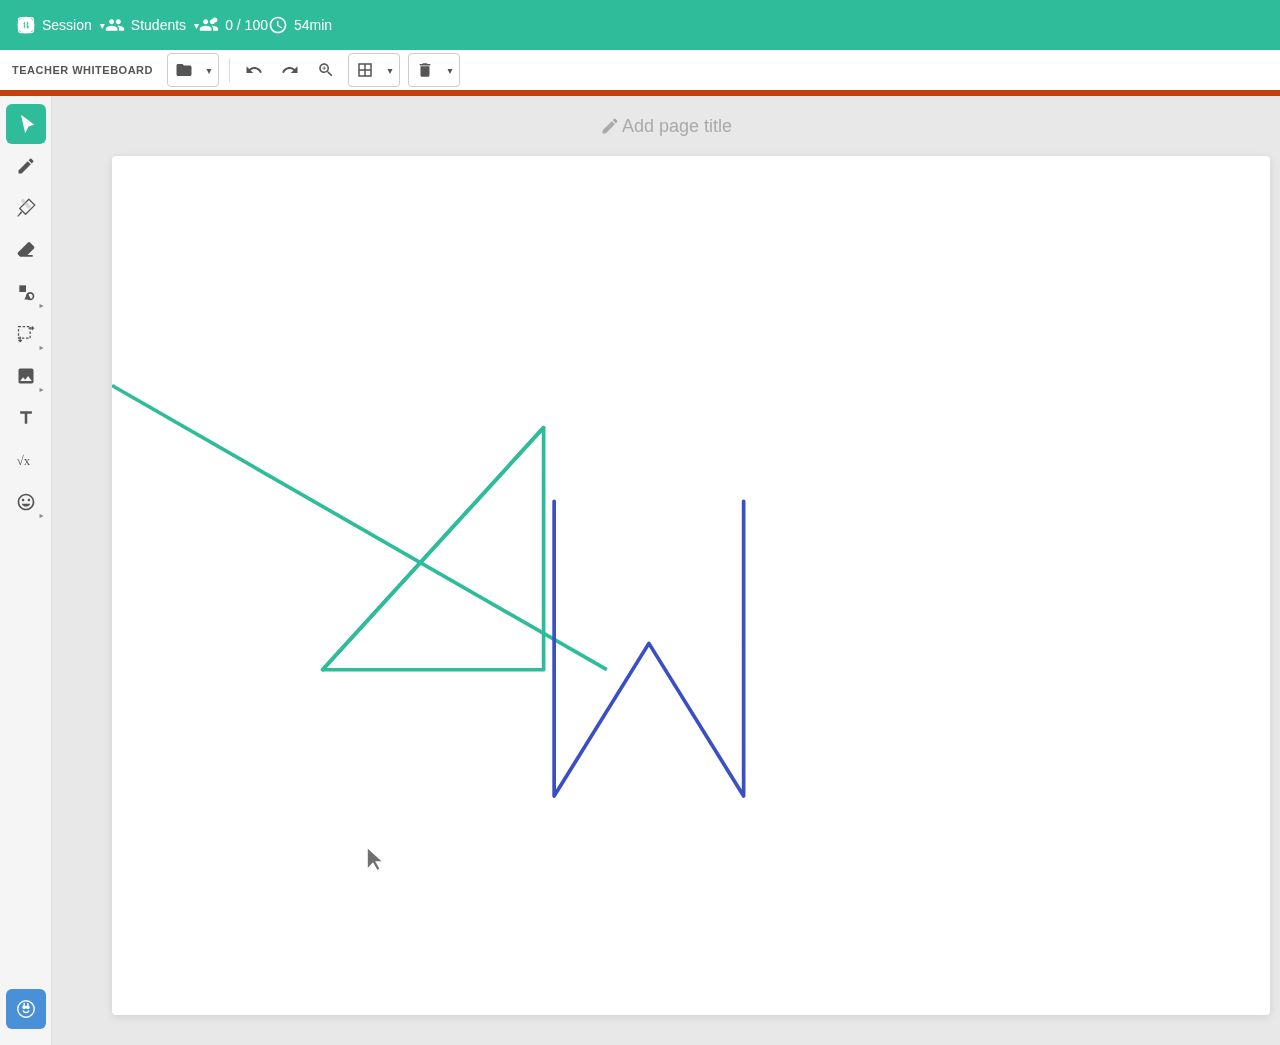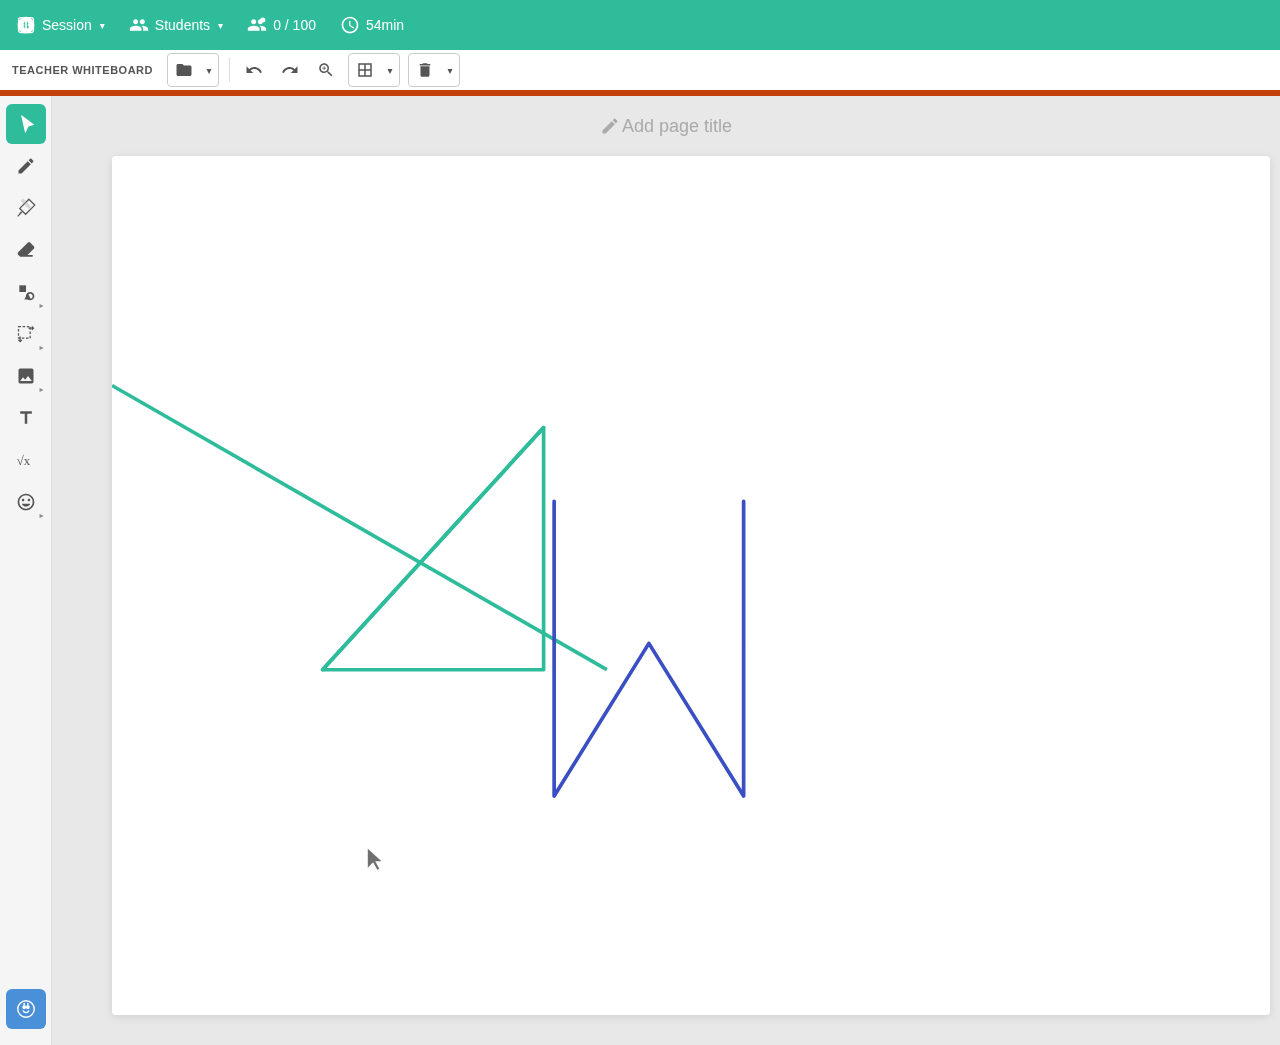--- a/index.html
+++ b/index.html
@@ -6,21 +6,20 @@
     body { width: 1280px; height: 1045px; overflow: hidden; font-family: -apple-system, BlinkMacSystemFont, 'Segoe UI', sans-serif; background: #f0f0f0; }
 
     
     #top-bar {
       width: 100%;
       height: 50px;
       background: #2ebc9b;
       display: flex;
       align-items: center;
       padding: 0 16px;
-      gap: 24px;
     }
     .nav-item {
       display: flex;
       align-items: center;
       gap: 6px;
       color: white;
       font-size: 14px;
       font-weight: 500;
       cursor: pointer;
     }

